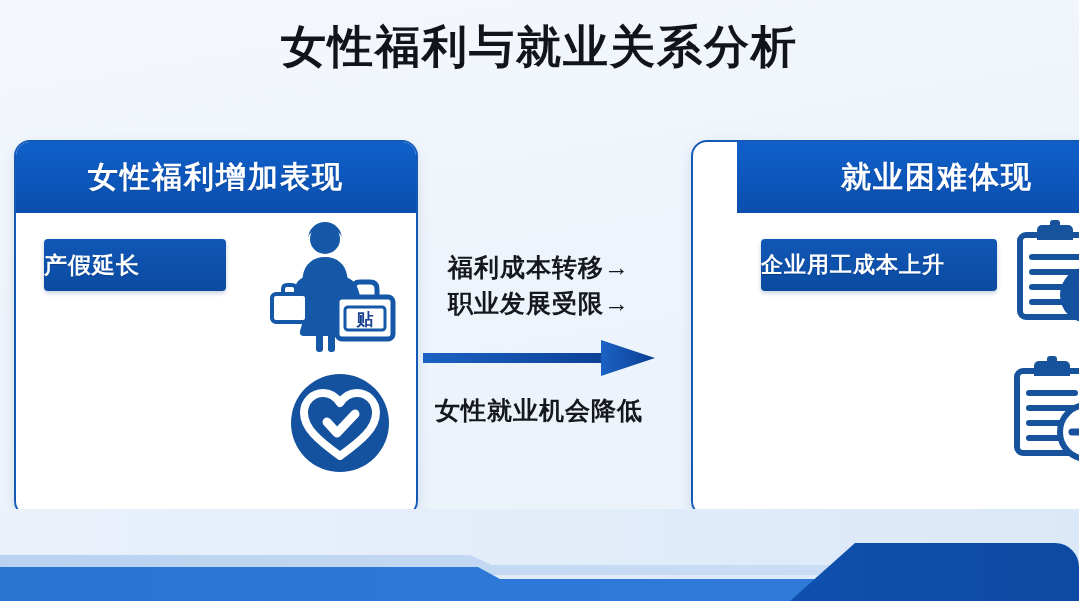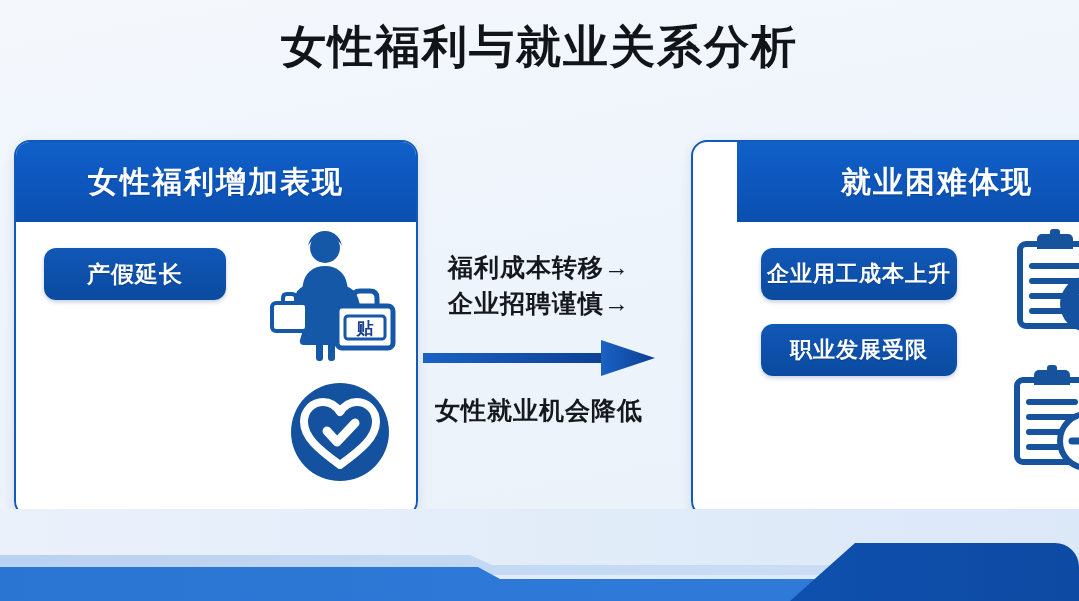--- a/index.html
+++ b/index.html
@@ -44,21 +44,21 @@
     background: #ffffff;
     border: 2px solid #1259b8;
     border-radius: 16px;
     box-shadow: 0 4px 12px rgba(30, 70, 140, 0.13);
     overflow: hidden;
   }
   .card.left  { left: 14px; }
   .card.right { left: 691px; padding-left: 44px; }
 
   .card-header {
-    height: 80px;
+    height: 71px;
     background: linear-gradient(180deg, #1060c9 0%, #0d56bb 55%, #0b4fae 100%);
     display: flex;
     align-items: center;
     justify-content: center;
   }
   .card-header-text {
     color: #ffffff;
     font-size: 30px;
     font-weight: bold;
     letter-spacing: 2px;
@@ -77,28 +77,28 @@
     top: 26px;
     display: flex;
     flex-direction: column;
     gap: 24px;
   }
   .card.left  .pill-col { left: 28px; }
   .card.right .pill-col { left: 24px; }
 
   .pill {
     background: linear-gradient(180deg, #1157b5 0%, #0d50aa 60%, #0b4a9f 100%);
-    border-radius: 12px;
+    border-radius: 4px;
     display: flex;
     align-items: center;
-    justify-content: center;
+    justify-content: flex-start;
     box-shadow: 0 2px 4px rgba(15, 60, 130, 0.25);
   }
   .card.left .pill  { width: 182px; height: 52px; }
-  .card.right .pill { width: 196px; height: 52px; }
+  .card.right .pill { width: 236px; height: 52px; }
 
   .pill-text {
     color: #ffffff;
     font-size: 23px;
     font-weight: bold;
     letter-spacing: 1px;
     white-space: nowrap;
     text-shadow: 0 1px 1px rgba(0,0,0,0.2);
   }
   .card.right .pill-text { font-size: 22px; }
@@ -206,21 +206,21 @@
           <path d="M56 88 C34 72 20 60 20 45 C20 33 29 25 39 25 c7 0 13 4 17 10 c4 -6 10 -10 17 -10 c10 0 19 8 19 20 c0 15 -14 27 -36 43 z" fill="none" stroke="#ffffff" stroke-width="8" stroke-linejoin="round"></path>
           <path d="M43 54 l10 11 l18 -19" fill="none" stroke="#ffffff" stroke-width="9" stroke-linecap="round" stroke-linejoin="round"></path>
         </svg>
       </div>
 
     </div>
   </div>
 
   <div class="center">
     <div class="center-line">福利成本转移→</div>
-    <div class="center-line">企业招聘谨慎→</div>
+    <div class="center-line">职业发展受限→</div>
     <div class="arrow-wrap">
       <svg width="232" height="40" viewBox="0 0 232 40" xmlns="http://www.w3.org/2000/svg">
         <defs>
           <linearGradient id="arrGrad" x1="0" y1="0" x2="1" y2="0">
             <stop offset="0%" stop-color="#1a62c4"></stop>
             <stop offset="100%" stop-color="#0c3f93"></stop>
           </linearGradient>
         </defs>
         <rect x="0" y="15" width="190" height="10" fill="url(#arrGrad)"></rect>
         <path d="M178 2 L232 20 L178 38 Z" fill="url(#arrGrad)"></path>
@@ -231,23 +231,20 @@
 
   <div class="card right">
     <div class="card-header">
       <span class="card-header-text">就业困难体现</span>
     </div>
     <div class="card-body">
 
       <div class="pill-col">
         <div class="pill">
           <span class="pill-text">企业用工成本上升</span>
-        </div>
-        <div class="pill">
-          <span class="pill-text">职业发展受限</span>
         </div>
       </div>
 
       <div class="icon-slot icon-clip-yen">
         <svg viewBox="0 0 110 115" xmlns="http://www.w3.org/2000/svg">
           <g stroke="#17529c" fill="none" stroke-width="6">
             <path d="M14 18 h58 a6 6 0 0 1 6 6 v70 a6 6 0 0 1 -6 6 h-58 a6 6 0 0 1 -6 -6 v-70 a6 6 0 0 1 6 -6 z"></path>
           </g>
           <path d="M30 8 h26 a5 5 0 0 1 5 5 v10 h-36 v-10 a5 5 0 0 1 5 -5 z" fill="#17529c"></path>
           <rect x="38" y="3" width="10" height="9" rx="3" fill="#17529c"></rect>

